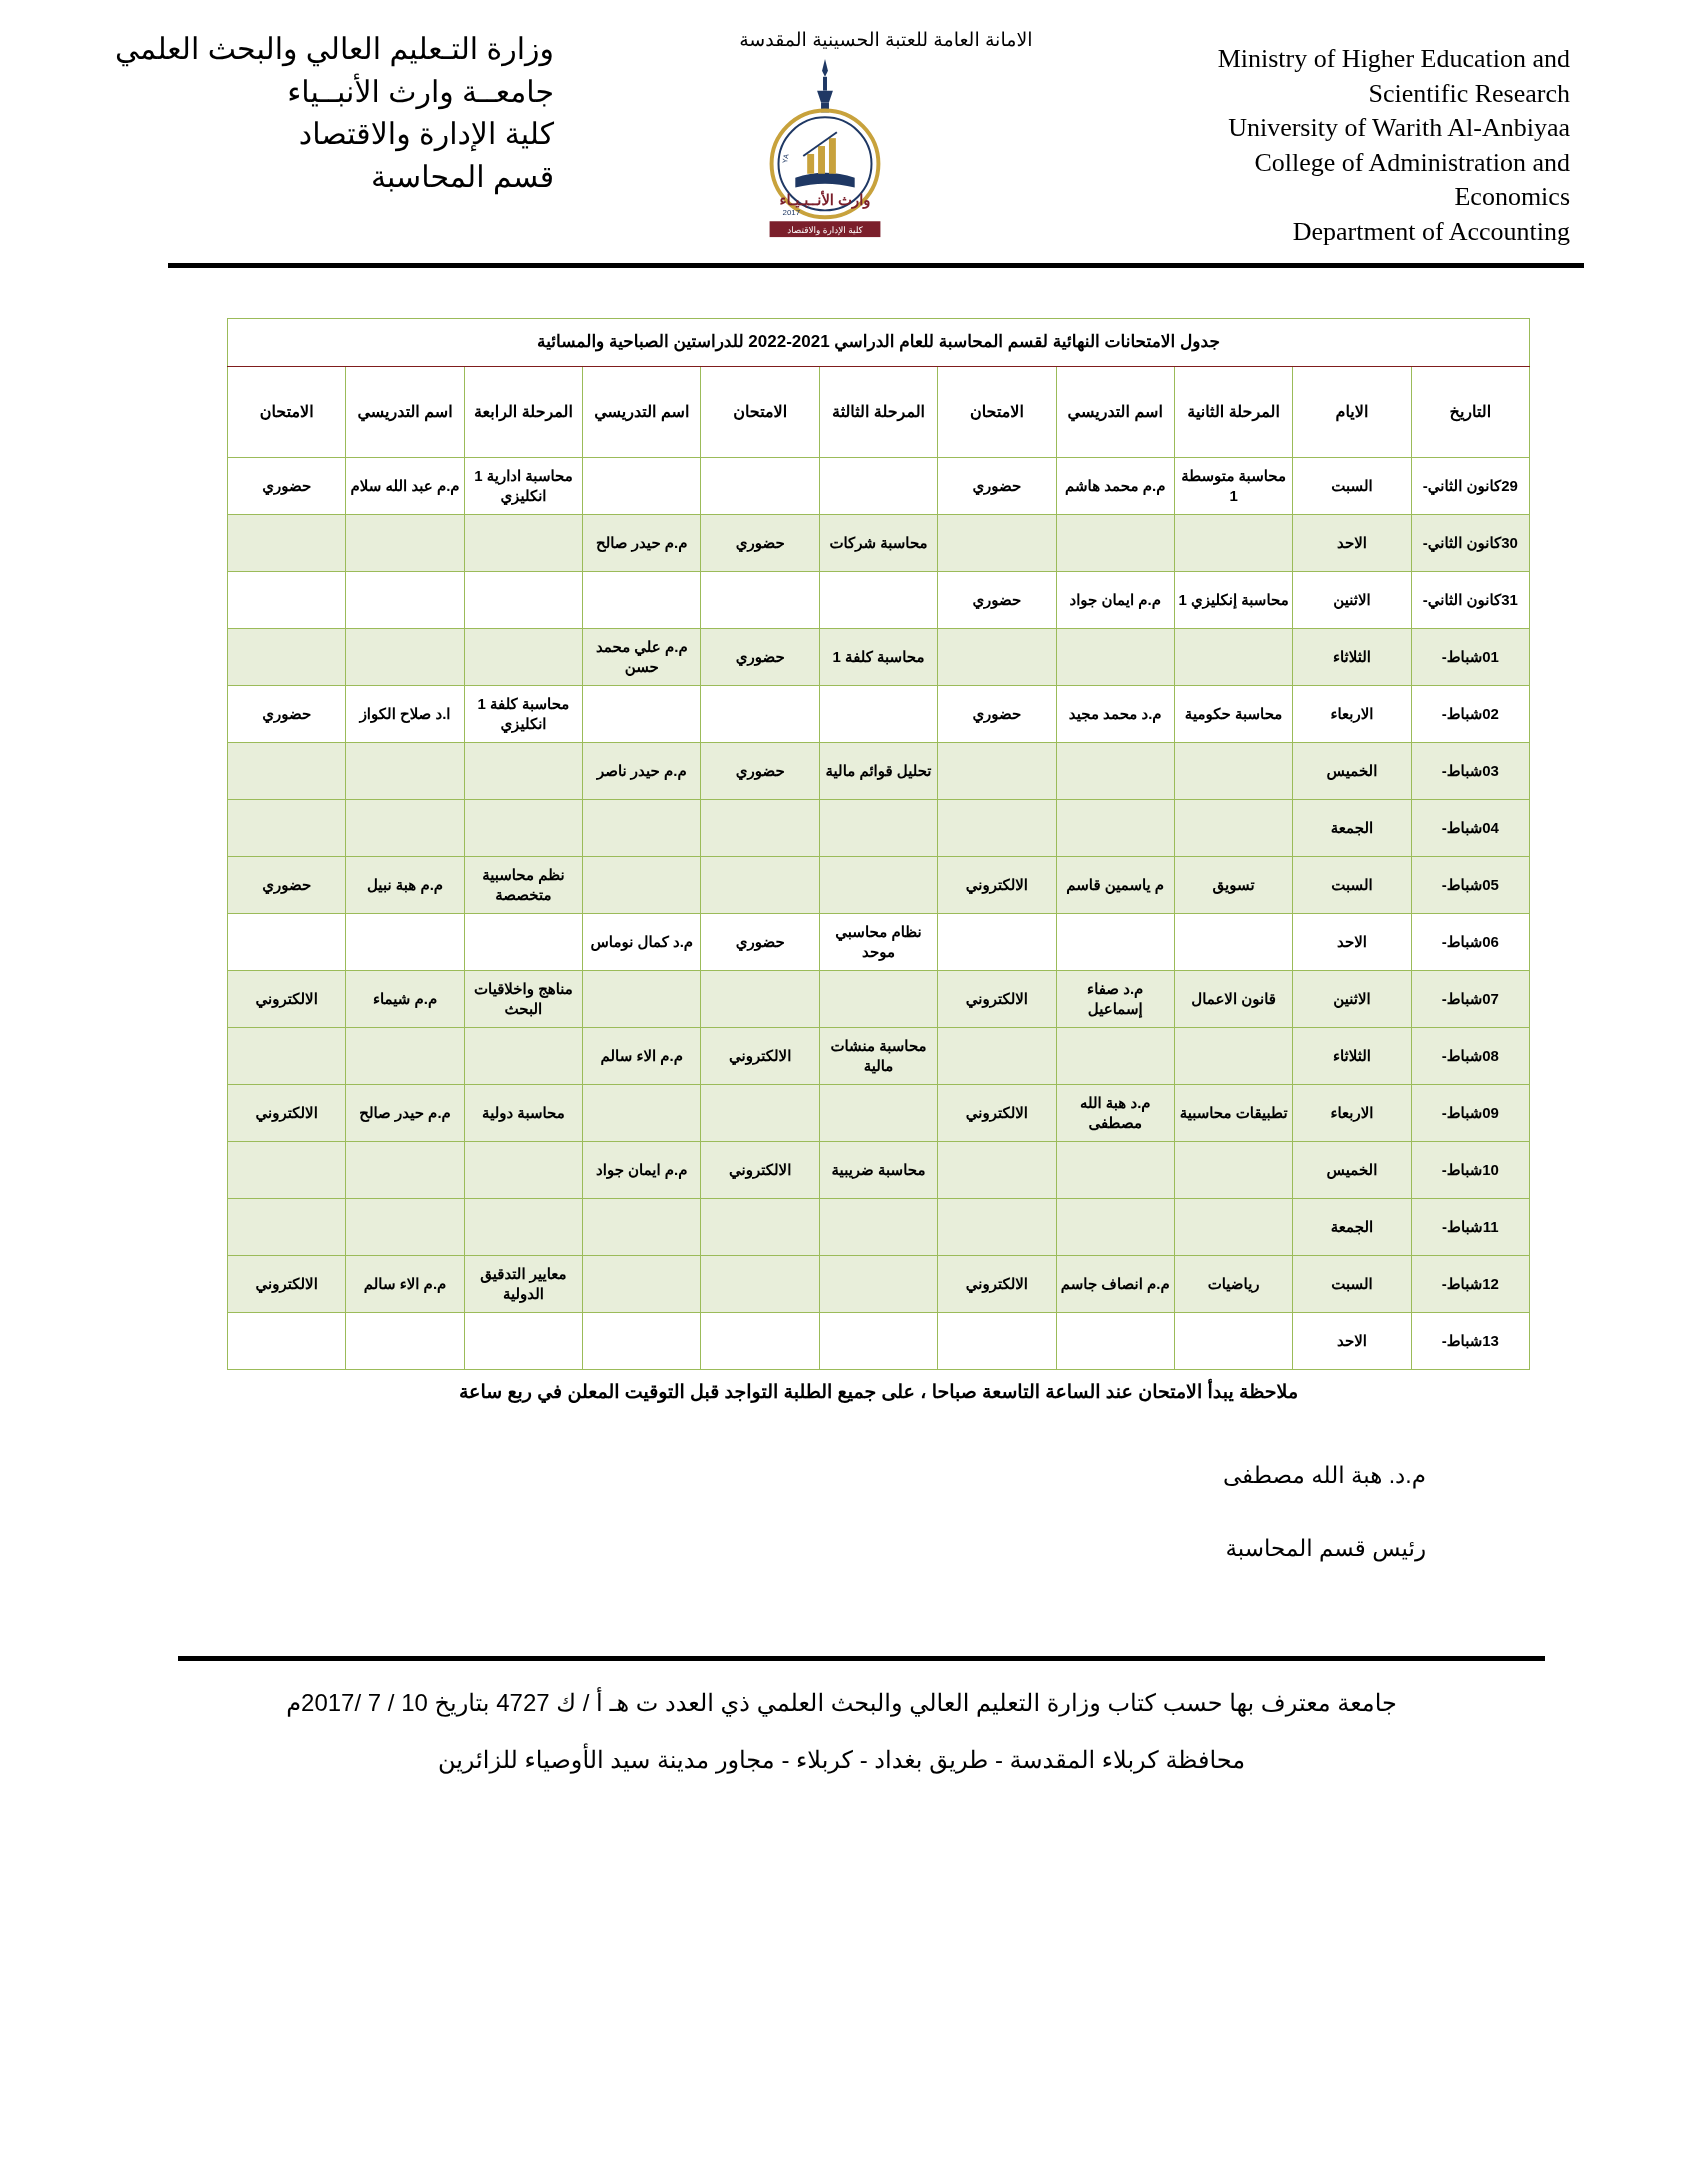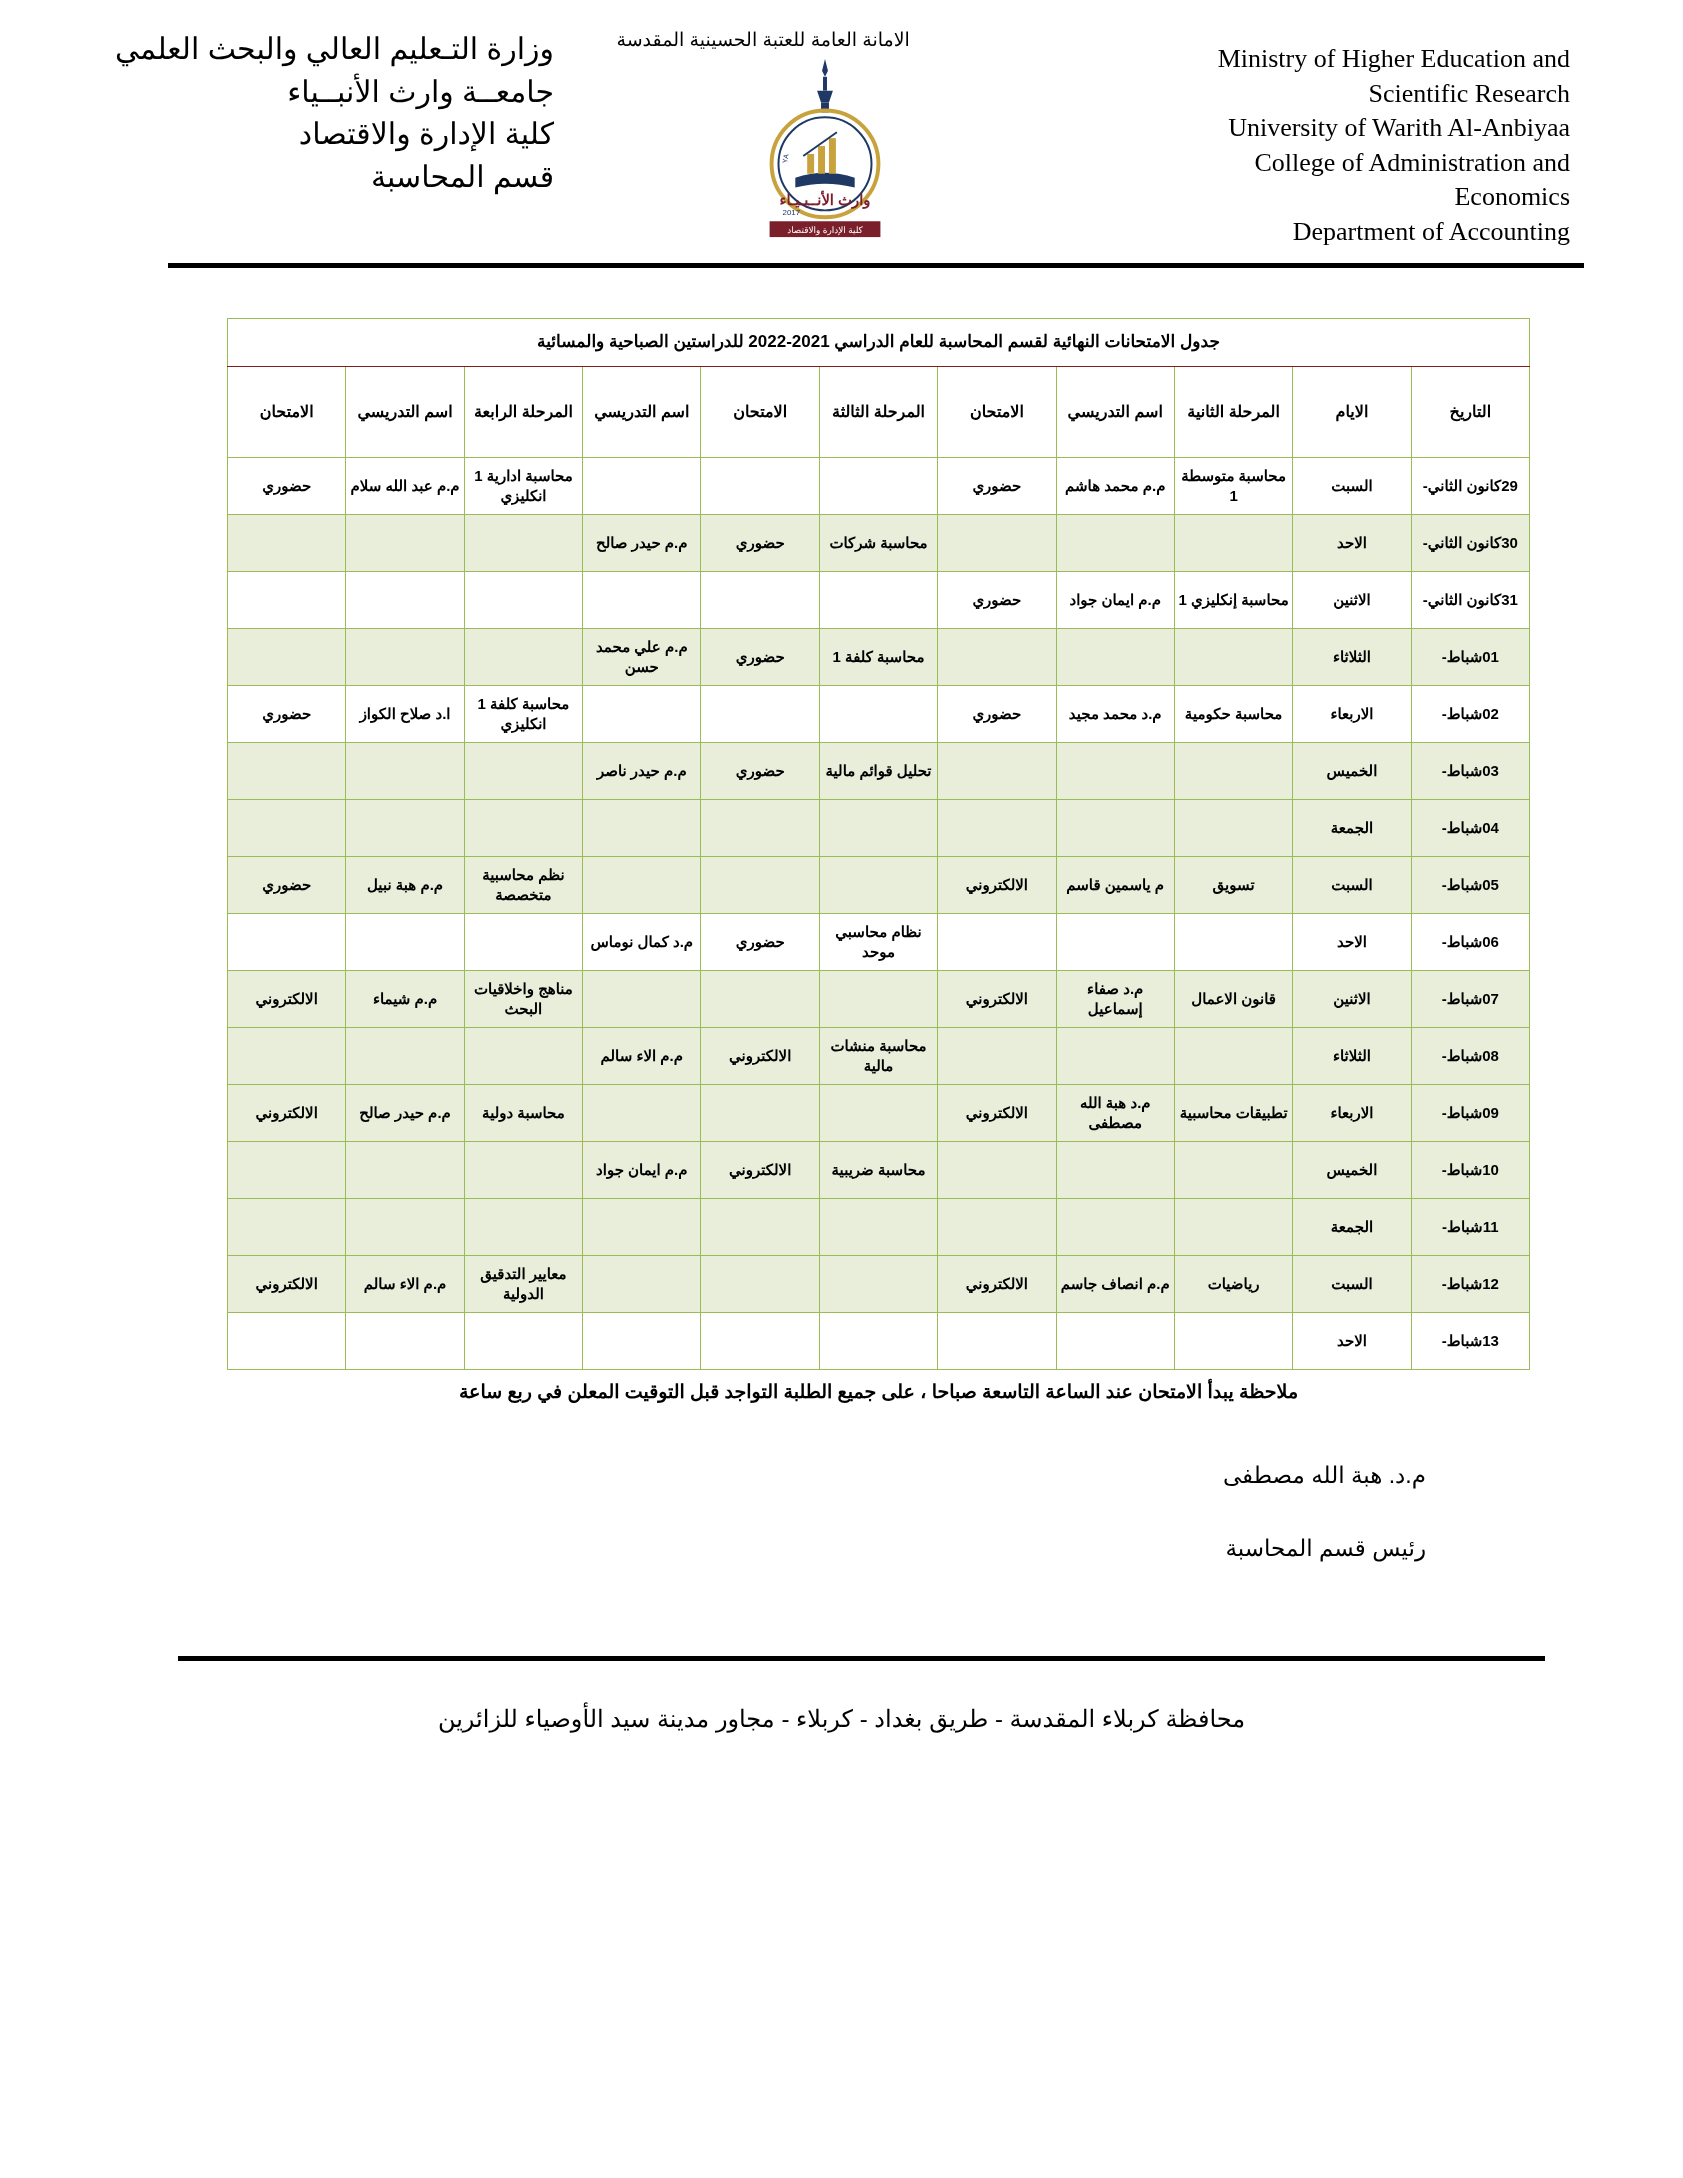--- a/index.html
+++ b/index.html
@@ -32,21 +32,21 @@
     direction: rtl;
     font-family: "Liberation Sans", sans-serif;
     font-size: 30px;
     line-height: 1.42;
     font-weight: 400;
     width: 455px;
     padding-top: 6px;
   }
   .hdr-ar div { white-space: nowrap; }
   .hdr-center {
-    text-align: left;
+    text-align: right;
     width: 416px;
     padding-top: 6px;
   }
   .hdr-center .caption {
     font-family: "Liberation Sans", sans-serif;
     font-size: 19px;
     direction: rtl;
     margin-bottom: 6px;
   }
   .logo-wrap { display: flex; justify-content: center; }
@@ -450,17 +450,18 @@
     <div class="note">ملاحظة يبدأ الامتحان عند الساعة التاسعة صباحا ، على جميع الطلبة التواجد قبل التوقيت المعلن في ربع ساعة</div>
   </div>
 
   <div class="sign">
     <div>م.د. هبة الله مصطفى</div>
     <div>رئيس قسم المحاسبة</div>
   </div>
 
   <div class="rule-bottom"></div>
   <div class="footer">
+    <div class="l1">جامعة معترف بها حسب كتاب وزارة التعليم العالي والبحث العلمي  ذي العدد ت  هـ أ / ك 4727 بتاريخ 10 / 7 /2017م</div>
     <div class="l2">محافظة كربلاء المقدسة  -  طريق بغداد -  كربلاء  -  مجاور مدينة سيد الأوصياء  للزائرين</div>
   </div>
 
 </div>
 
 
 </body></html>

